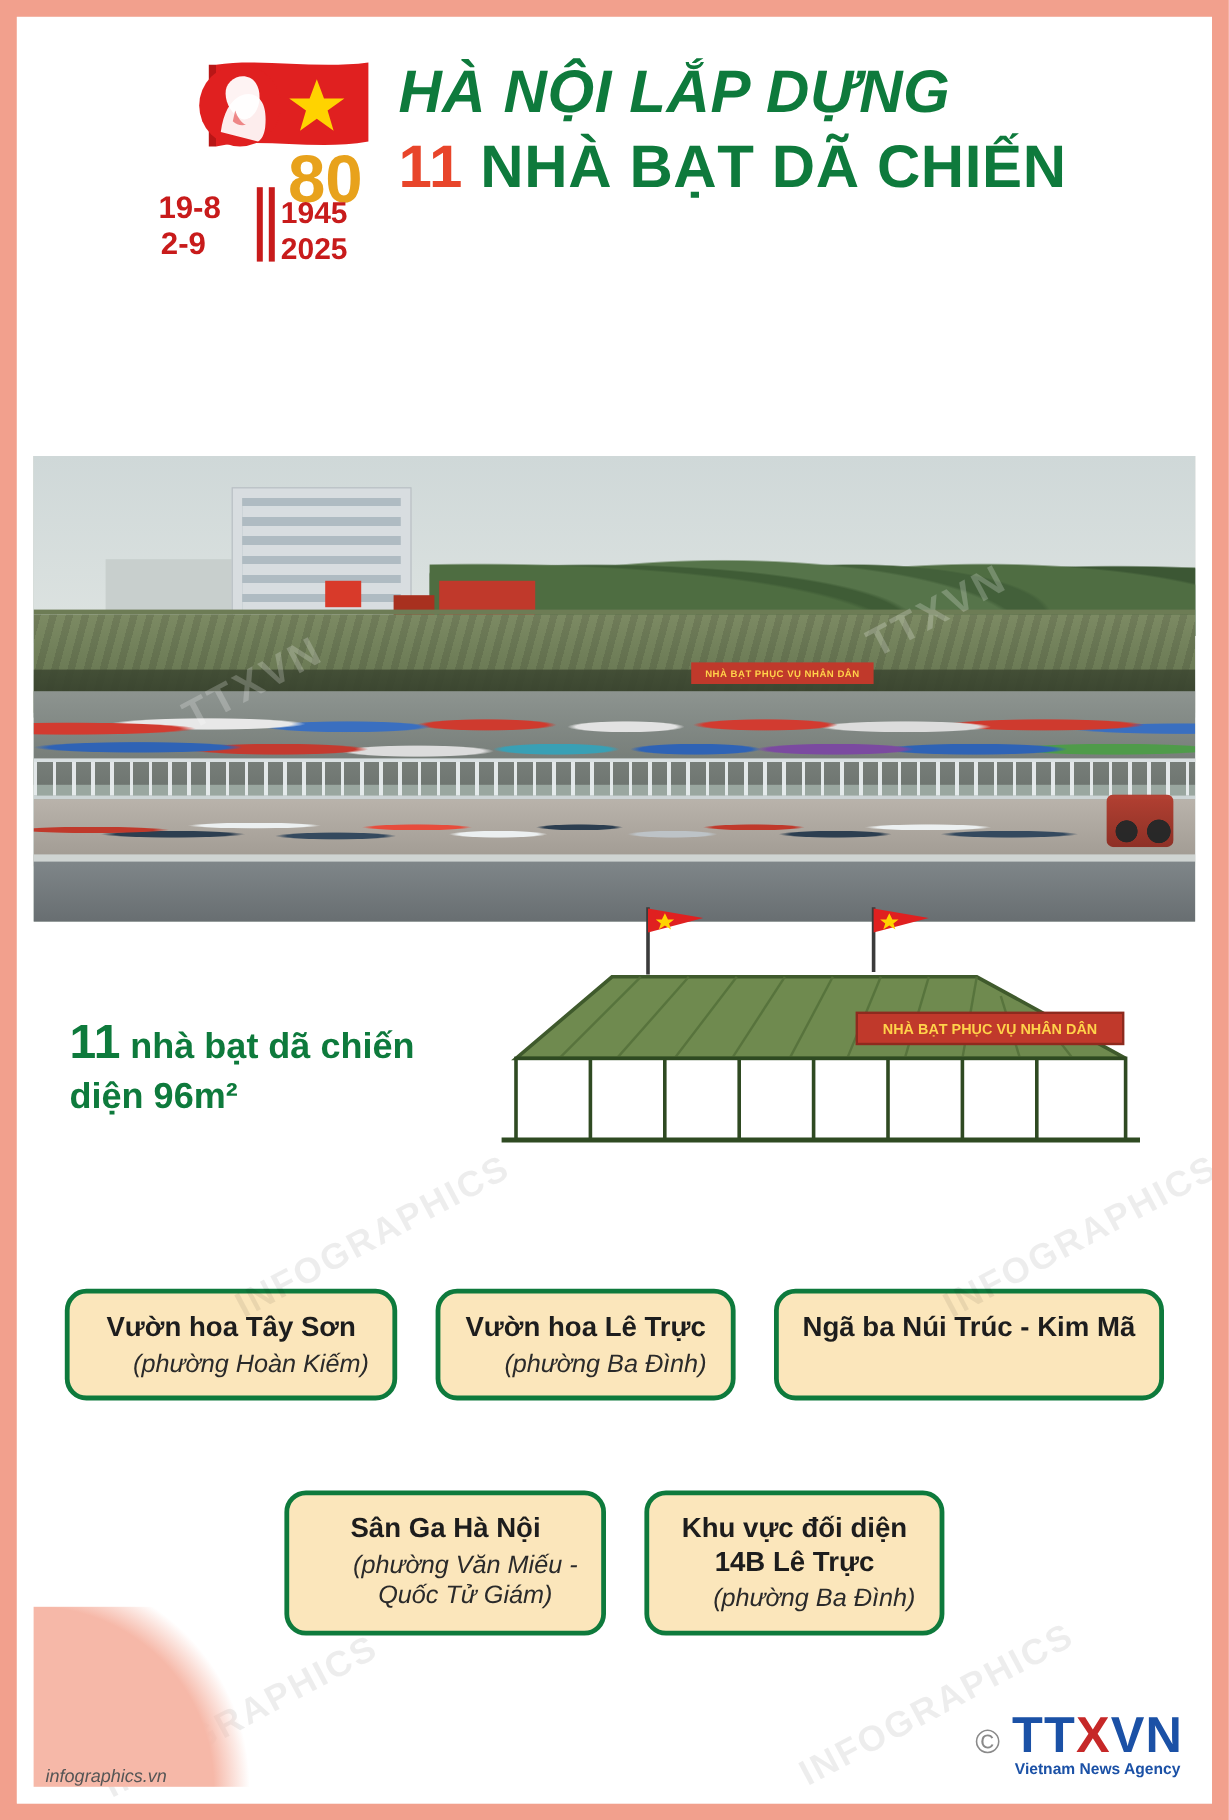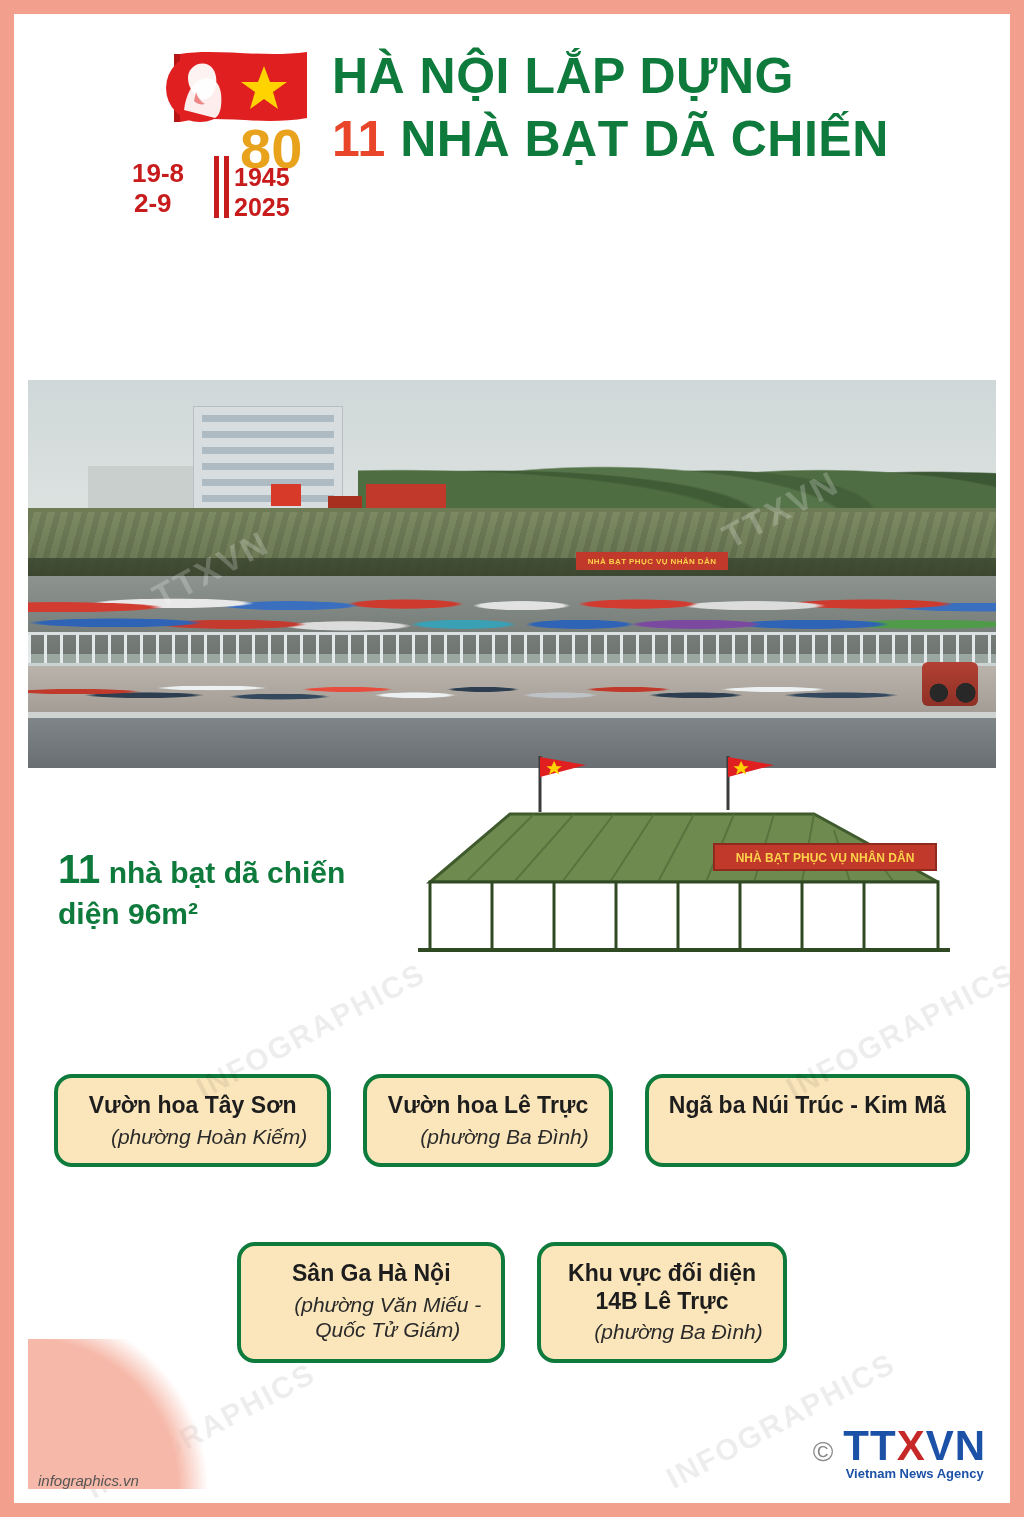--- a/index.html
+++ b/index.html
@@ -21,21 +21,21 @@
   
   .header { position: relative; padding: 18px 20px 6px 20px; height: 330px; }
   .logo80 {
     position: absolute; left: 108px; top: 34px; width: 200px; height: 190px;
   }
   .titles { position: absolute; left: 318px; top: 36px; right: 20px; }
   .t-line1, .t-line2 {
     font-weight: bold; letter-spacing: .5px; line-height: 1.06;
     color: #0e7a3c;
   }
-  .t-line1 { font-size: 50px; color: #0e7a3c; }
+  .t-line1 { font-size: 50px; color: #0e7a3c; font-style: italic; }
   .t-line2 { font-size: 50px; margin-top: 10px; }
   .t-line2 .big-num { color: #e8452a; }
   .subtitle {
     position: absolute; left: 20px; right: 20px; top: 248px;
     text-align: center; font-size: 36px; font-weight: bold;
     color: #e8651f; letter-spacing: .3px;
   }
 
   
   .photo-wrap {

